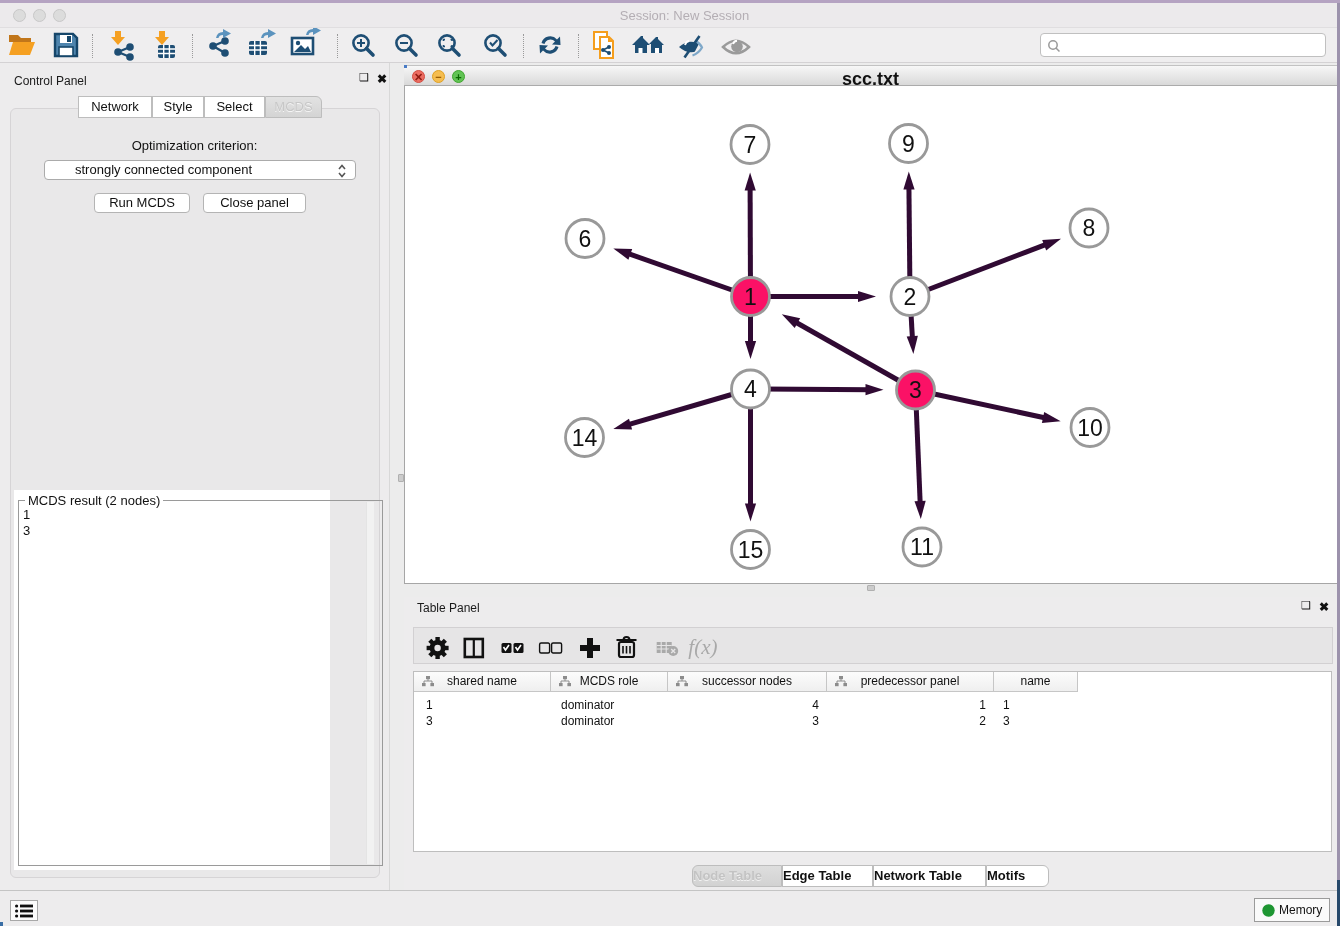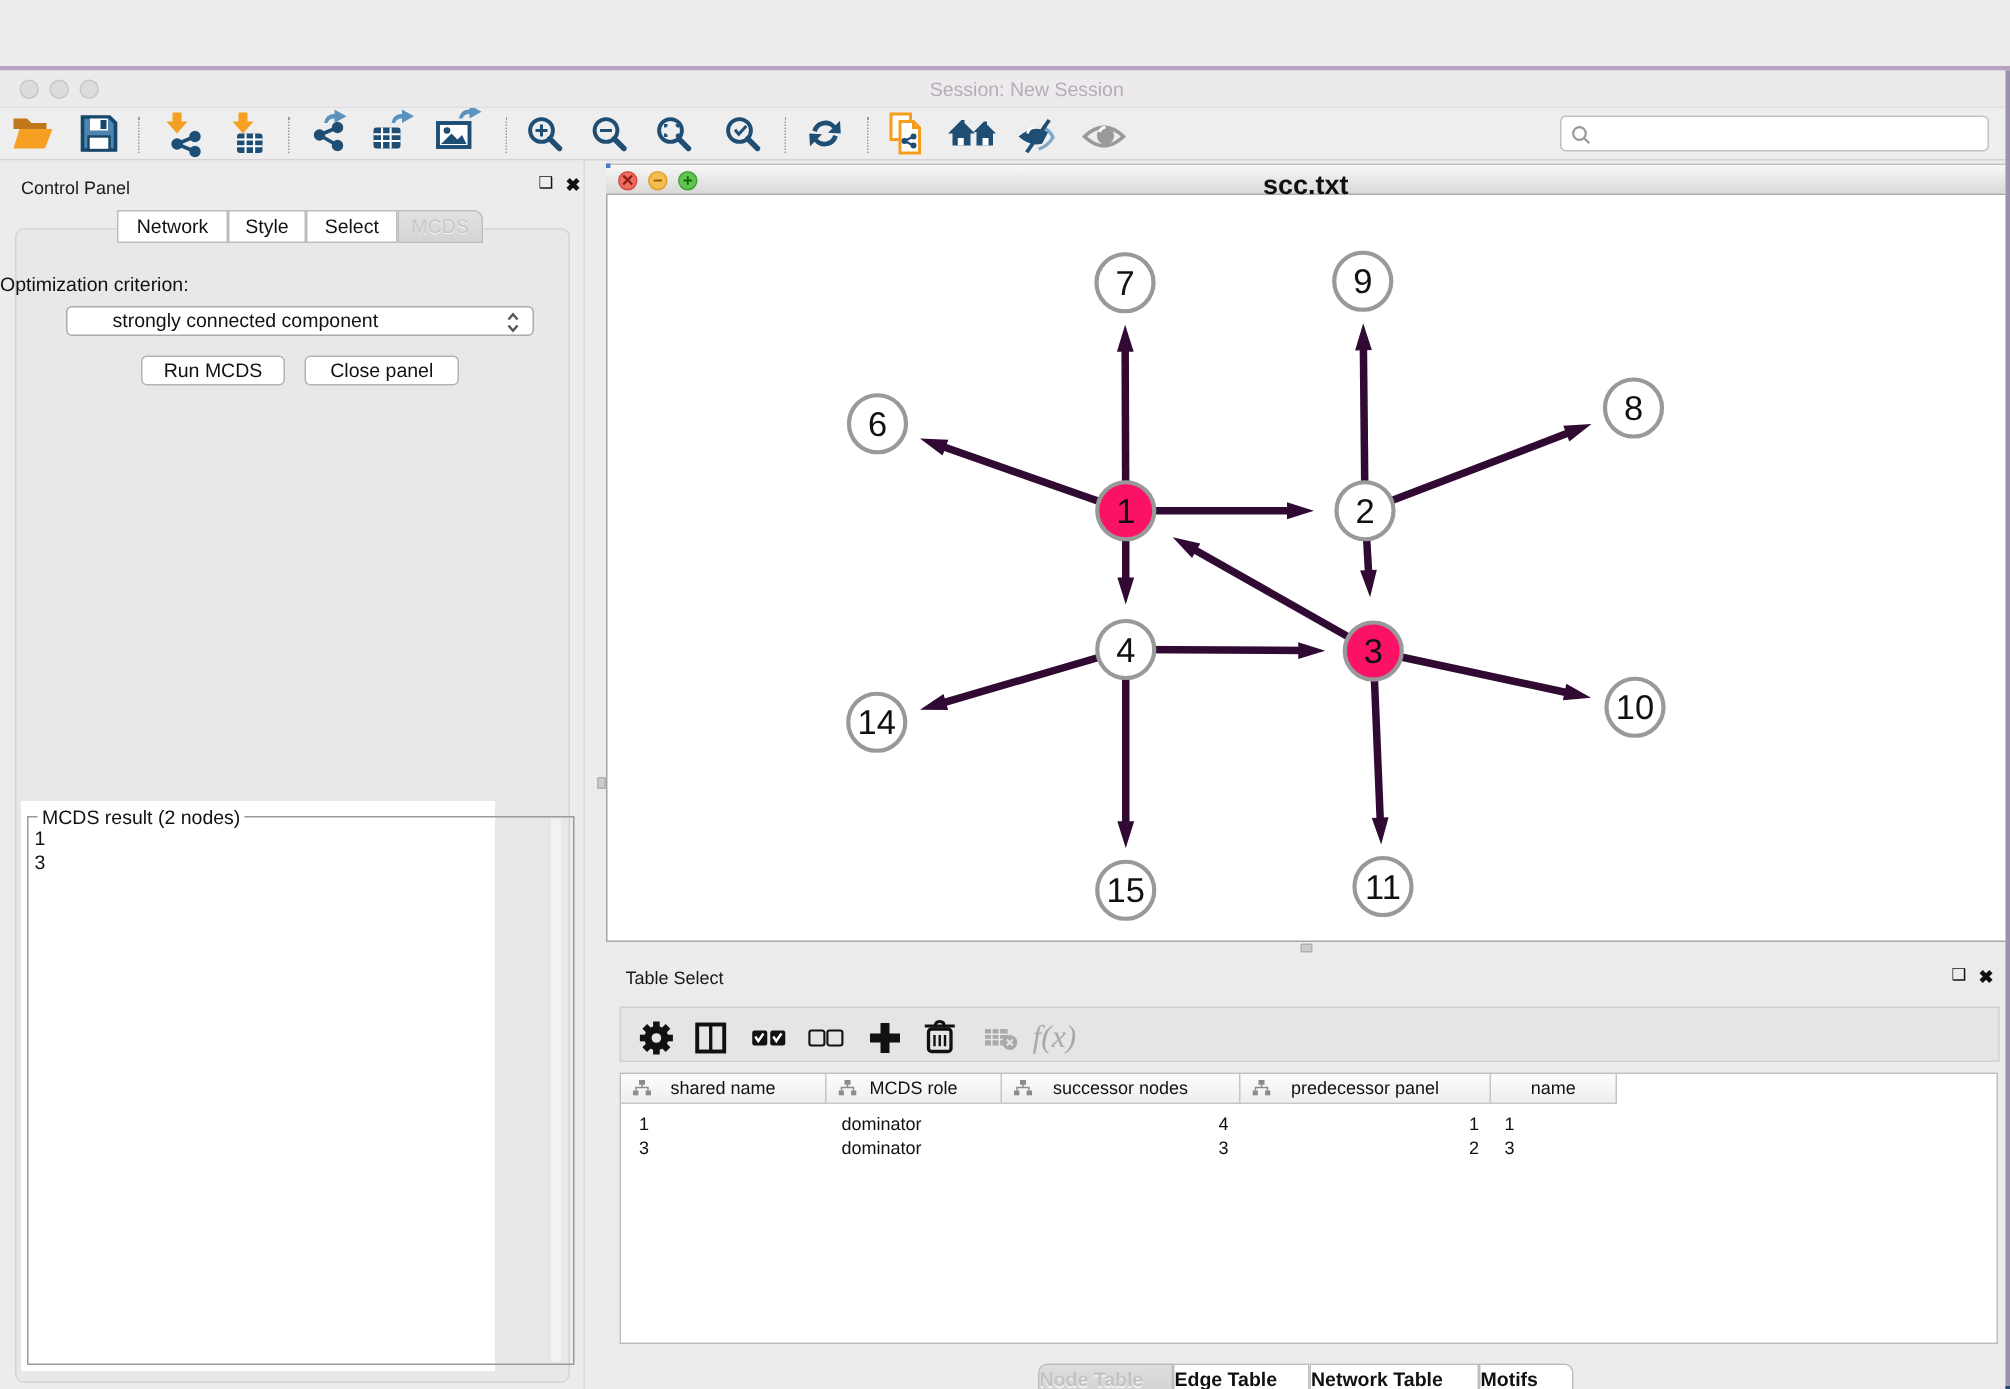--- a/index.html
+++ b/index.html
@@ -1,36 +1,36 @@
 <!DOCTYPE html>
 <html><head>
 <meta charset="utf-8">
 <style>
 * { margin:0; padding:0; box-sizing:border-box; }
 html,body { width:1340px; height:926px; overflow:hidden; }
 body { font-family:"Liberation Sans", sans-serif; background:#ECECEC; position:relative; }
-.abs { position:absolute;margin-top:44px; }
+.abs { position:absolute; }
 
 #topstrip { left:0; top:0; width:1340px; height:3px; background:#B5A3C2; }
 #rightstrip { left:1337px; top:3px; width:3px; height:923px; background:#9C92AC; z-index:50; }
 #titlebar { left:0; top:3px; width:1337px; height:24px; background:#ECEAEC; }
 #titlebar .light { position:absolute; top:6px; width:13px; height:13px; border-radius:50%; background:#DCDCDC; border:1px solid #C8C8C8; }
 #wintitle { position:absolute; top:5px; left:16px; width:1337px; text-align:center; font-size:13px; color:#B4AEB4; }
 #toolbar { left:0; top:27px; width:1337px; height:36px; background:#EFEEEF; border-top:1px solid #E0DEE0; border-bottom:1px solid #D4D2D4; }
 .tsep { position:absolute; top:6px; height:24px; width:0; border-left:1px dotted #9A9A9A; }
 #search { position:absolute; left:1040px; top:5px; width:286px; height:24px; background:#FFFFFF; border:1px solid #C0C0C0; border-radius:4px; }
 
 #leftdock { left:0; top:63px; width:390px; height:827px; background:#EDECED; border-right:1px solid #D8D8D8; }
 .paneltitle { font-size:12px; color:#1A1A1A; }
 .hbtn { position:absolute; font-size:12px; color:#111; }
 #tabsrow { position:absolute; left:78px; top:33px; height:22px; }
 .tab { position:absolute; top:0; height:22px; background:#FFFFFF; border:1px solid #BDBDBD; font-size:13px; color:#111; text-align:center; line-height:20px; }
 #tabMCDS { background:linear-gradient(#E2E2E2,#D4D4D4); color:#C7C7C7; text-shadow:0 1px 0 #F5F5F5; border-radius:0 6px 0 0; }
 #cpcontent { position:absolute; left:10px; top:45px; width:370px; height:770px; background:#E9E8E9; border:1px solid #D6D4D6; border-radius:6px; }
-#optlabel { position:absolute; left:0; top:75px; width:100%; font-size:13px; color:#111; }
+#optlabel { position:absolute; left:0; top:75px; width:100%; text-align:center; font-size:13px; color:#111; }
 #optselect { position:absolute; left:44px; top:97px; width:312px; height:20px; background:#FFFFFF; border:1px solid #ABABAB; border-radius:4px; font-size:13px; color:#111; line-height:18px; padding-left:30px; }
 .btn { position:absolute; height:20px; background:#FFFFFF; border:1px solid #B4B4B4; border-radius:4px; font-size:13px; color:#111; text-align:center; line-height:18px; }
 #mcdsbox { position:absolute; left:14px; top:427px; width:316px; height:380px; background:#FFFFFF; }
 #fieldset { position:absolute; left:4px; top:10px; width:365px; height:366px; border:1px solid #9A9A9A; }
 #legend { position:absolute; left:6px; top:-8px; background:#FFFFFF; padding:0 3px; font-size:13px; color:#111; }
 #mcdstext { position:absolute; left:4px; top:6px; font-size:13px; color:#111; line-height:16px; }
 #mcdsscroll { position:absolute; right:8px; top:1px; width:8px; height:362px; background:#F2F2F2; border-left:1px solid #E4E4E4; }
 
 #netframe { left:404px; top:65px; width:933px; height:519px; }
 #nettitle { position:absolute; left:0; top:0; width:933px; height:21px; background:linear-gradient(#F7F7F7,#D9D9D9); border-top:1px solid #C2C2C2; border-bottom:1px solid #ABABAB; }
@@ -256,21 +256,21 @@
 <circle cx="685" cy="341.5" r="19" fill="#FFFFFF" stroke="#999999" stroke-width="2.8"></circle>
 <text x="685" y="349.5" font-size="23" fill="#111" text-anchor="middle" font-family="Liberation Sans, sans-serif">10</text>
 <circle cx="345.5" cy="463.5" r="19" fill="#FFFFFF" stroke="#999999" stroke-width="2.8"></circle>
 <text x="345.5" y="471.5" font-size="23" fill="#111" text-anchor="middle" font-family="Liberation Sans, sans-serif">15</text>
 <circle cx="517" cy="461" r="19" fill="#FFFFFF" stroke="#999999" stroke-width="2.8"></circle>
 <text x="517" y="469" font-size="23" fill="#111" text-anchor="middle" font-family="Liberation Sans, sans-serif">11</text>
 </svg>
   </div>
 </div>
 <div id="botdock" class="abs">
-  <div class="paneltitle" style="position:absolute;left:13px;top:4px;">Table Select</div>
+  <div class="paneltitle" style="position:absolute;left:13px;top:4px;">Table Panel</div>
   <div class="hbtn" style="left:897px;top:2px;font-size:11px;">❑</div>
   <div class="hbtn" style="left:915px;top:3px;font-weight:bold;">✖</div>
   <div id="ttoolbar">
       <svg width="920" height="37" style="position:absolute;left:0;top:0;" viewBox="0 0 920 37">
         <g transform="translate(23.6,20)">
           <g fill="#111111">
             <rect x="-2.2" y="-11" width="4.4" height="5" transform="rotate(0)"></rect>
             <rect x="-2.2" y="-11" width="4.4" height="5" transform="rotate(45)"></rect>
             <rect x="-2.2" y="-11" width="4.4" height="5" transform="rotate(90)"></rect>
             <rect x="-2.2" y="-11" width="4.4" height="5" transform="rotate(135)"></rect>

